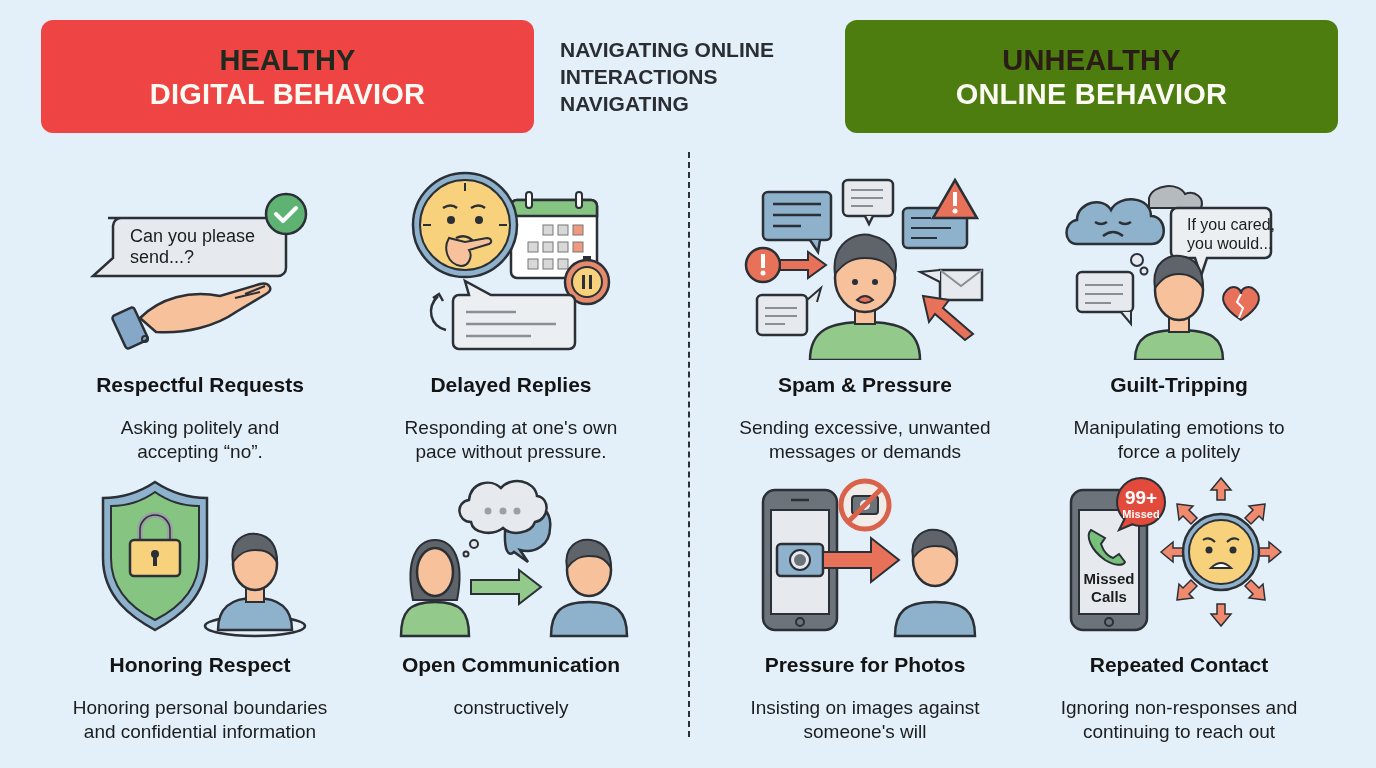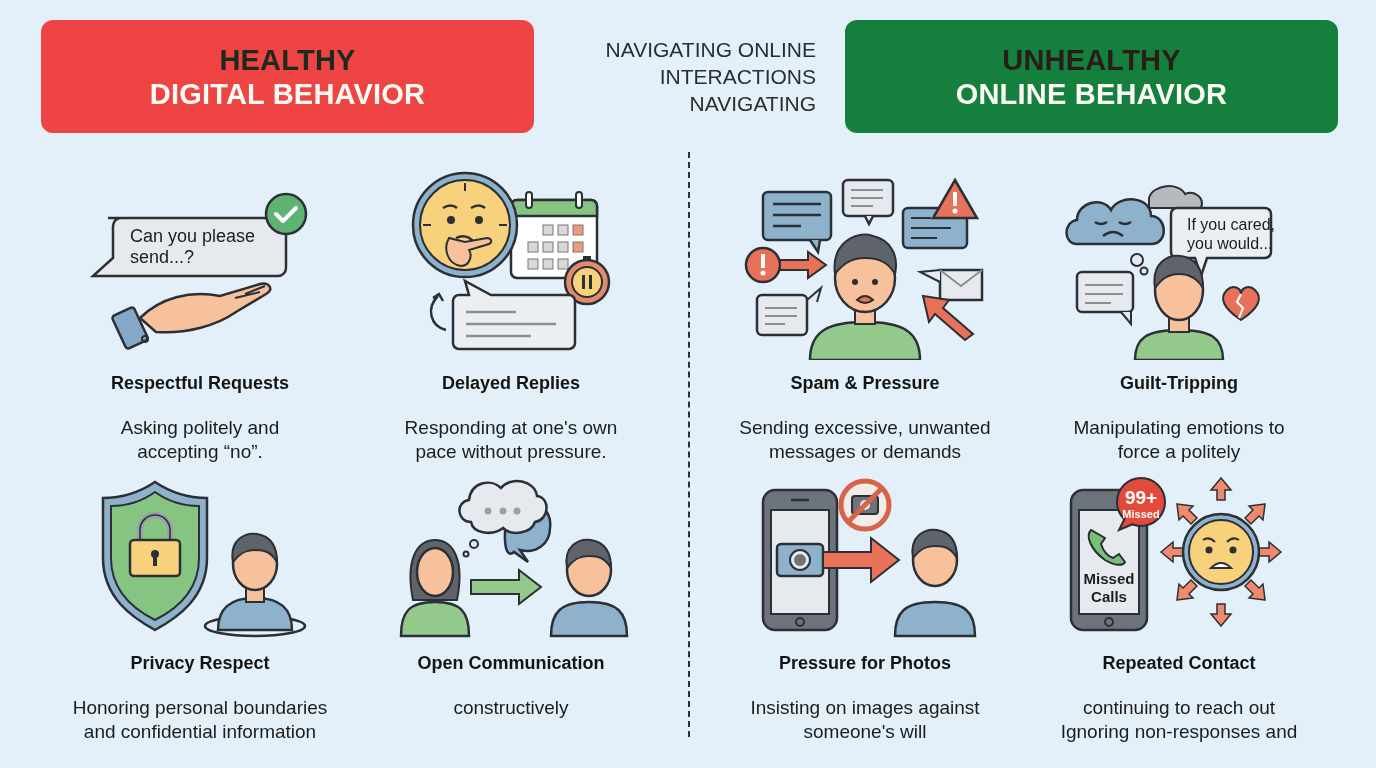--- a/index.html
+++ b/index.html
@@ -12,34 +12,34 @@
   }
   .banner {
     position: absolute; top: 20px; height: 113px; border-radius: 12px;
     display: flex; flex-direction: column; align-items: center; justify-content: center;
     font-weight: bold; font-size: 29px; line-height: 34px; letter-spacing: 0.2px;
     font-family: "Liberation Sans", sans-serif;
   }
   .banner .l1 { color: #1e2a1e; }
   .banner .l2 { color: #fbfbf4; }
   .banner-healthy { left: 41px; width: 493px; background: #ef4444; }
-  .banner-unhealthy { left: 845px; width: 493px; background: #15803d; }
+  .banner-unhealthy { left: 845px; width: 493px; background: #4d7c0f; }
   .banner-unhealthy .l1 { color: #2a1c17; }
   .center-title {
     position: absolute; left: 560px; width: 256px; top: 36px;
-    text-align: right; font-weight: normal; font-size: 21px; line-height: 27px; color: #2a2d31;
+    text-align: left; font-weight: bold; font-size: 21px; line-height: 27px; color: #2a2d31;
   }
   .divider {
     position: absolute; left: 688px; top: 152px; height: 585px; width: 0;
     border-left: 2px dashed #2b2f36;
   }
   .card { position: absolute; width: 300px; text-align: center; }
   .card .illus { position: absolute; left: 0; width: 300px; height: 190px; }
   .card .title {
-    position: absolute; left: 0; width: 300px; font-weight: bold; font-size: 18px; color: #141414;
+    position: absolute; left: 0; width: 300px; font-weight: bold; font-size: 21px; color: #141414;
     font-family: "Liberation Sans", sans-serif;
   }
   .card .desc {
     position: absolute; left: 0; width: 300px; font-size: 19px; line-height: 24px; color: #1c1c1c; margin-top: 16px;
   }
   svg { display: block; }
 </style>
 </head>
 <body>
 
@@ -205,21 +205,21 @@
       <rect x="80" y="80" width="50" height="36" rx="4" fill="#f8d17d" stroke="#2b2f36" stroke-width="2.5"></rect>
       <circle cx="105" cy="94" r="4" fill="#2b2f36"></circle>
         <rect x="103" y="96" width="4" height="10" fill="#2b2f36"></rect>
       <ellipse cx="205" cy="166" rx="50" ry="10" fill="none" stroke="#2b2f36" stroke-width="2.5"></ellipse>
       <path d="M168 170 c0 -22 12 -32 37 -32 c25 0 37 10 37 32z" fill="#8fb2cc" stroke="#2b2f36" stroke-width="2.5"></path>
       <rect x="196" y="126" width="18" height="16" fill="#f6c19b" stroke="#2b2f36" stroke-width="2"></rect>
       <ellipse cx="205" cy="104" rx="22" ry="26" fill="#f6c19b" stroke="#2b2f36" stroke-width="2.5"></ellipse>
       <path d="M183 102 c-4 -22 12 -30 24 -28 c12 2 20 10 20 28 c-6 -10 -12 -12 -22 -12 c-10 0 -16 4 -22 12z" fill="#5f646b" stroke="#2b2f36" stroke-width="2"></path>
     </svg>
   </div>
-  <div class="title" style="top:193px;">Privacy Respect</div>
+  <div class="title" style="top:193px;">Honoring Respect</div>
   <div class="desc" style="top:220px;">
     <div>Honoring personal boundaries</div>
       <div>and confidential information</div>
   </div>
 </div>
 
 <div class="card" style="left:361px; top:460px;">
   <div class="illus" style="top:0;">
     <svg width="300" height="190" viewBox="0 0 300 190">
       <path d="M145 58 c-4 -10 6 -18 16 -14 c20 -4 30 10 28 24 c0 16 -14 26 -30 22 l8 12 l-14 -10 c-4 4 -12 4 -8 -34z" fill="#8fb2cc" stroke="#2b2f36" stroke-width="2.5"></path>
@@ -297,16 +297,16 @@
       <circle cx="192" cy="92" r="38" fill="#8fb2cc" stroke="#2b2f36" stroke-width="2.5"></circle>
       <circle cx="192" cy="92" r="32" fill="#f8d17d" stroke="#2b2f36" stroke-width="2"></circle>
       <circle cx="180" cy="90" r="3.5" fill="#2b2f36"></circle>
         <circle cx="204" cy="90" r="3.5" fill="#2b2f36"></circle>
       <path d="M174 80 q6 -4 12 2 M198 82 q6 -6 12 -2" stroke="#2b2f36" stroke-width="2" fill="none"></path>
       <path d="M182 108 q10 -10 20 0z" fill="#fff" stroke="#2b2f36" stroke-width="2"></path>
     </svg>
   </div>
   <div class="title" style="top:193px;">Repeated Contact</div>
   <div class="desc" style="top:220px;">
-    <div>continuing to reach out</div>
-      <div>Ignoring non-responses and</div>
+    <div>Ignoring non-responses and</div>
+      <div>continuing to reach out</div>
   </div>
 </div>
 
 </body></html>

